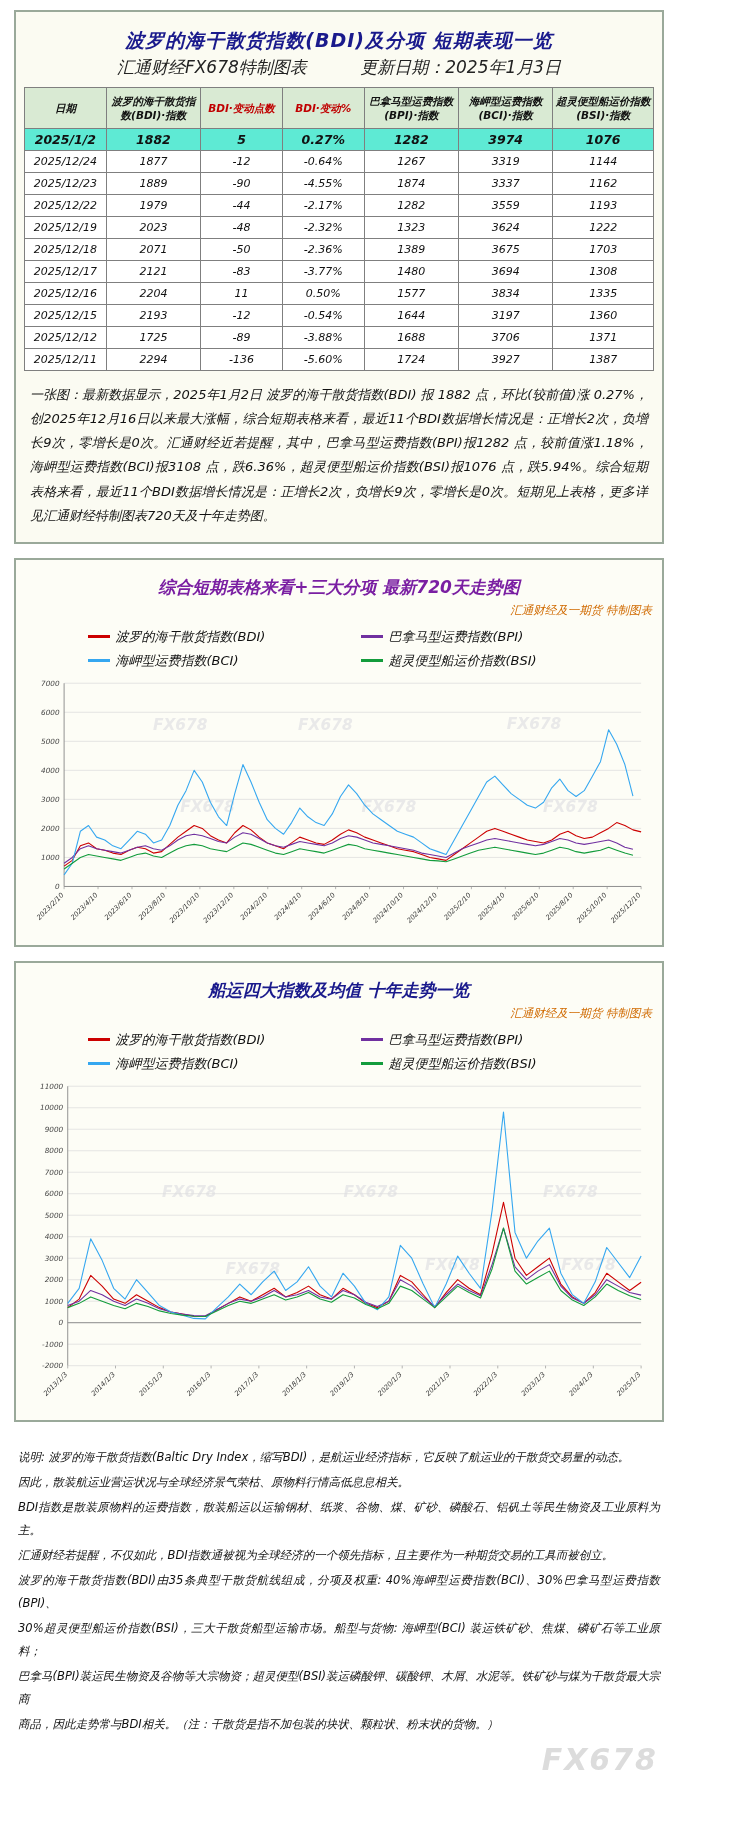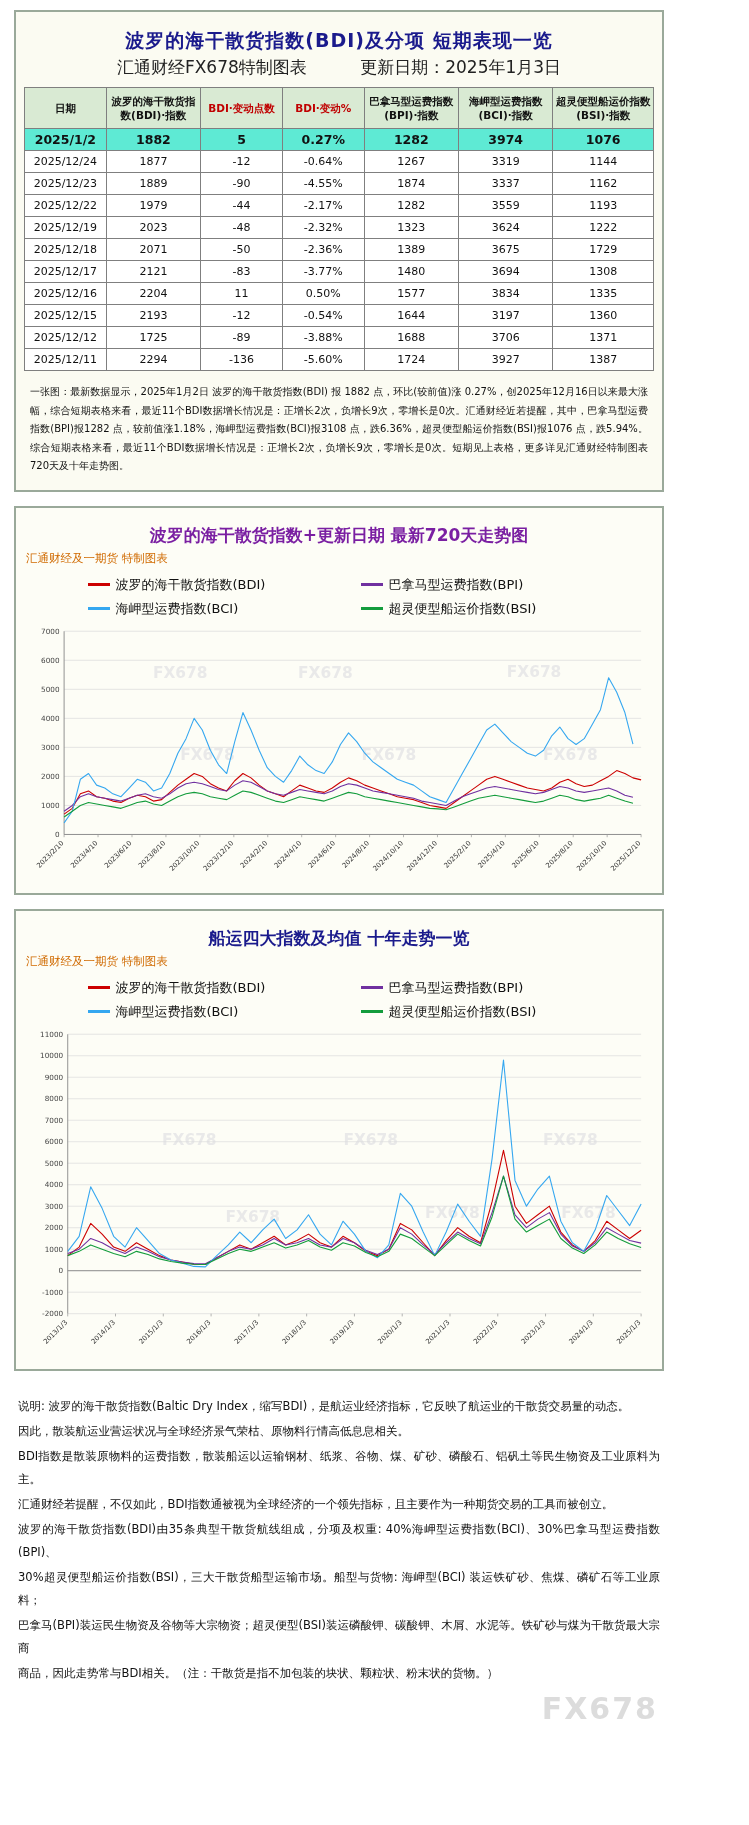--- a/index.html
+++ b/index.html
@@ -3,21 +3,21 @@
 <meta charset="utf-8">
 <style>
   * { box-sizing: border-box; }
   html, body { margin:0; padding:0; }
   body {
     width: 749px;
     background: #ffffff;
     font-family: "DejaVu Sans", "Liberation Sans", sans-serif;
     color: #111;
   }
-  .page { width:678px; padding: 10px 14px 8px 14px; }
+  .page { width:678px; padding: 10px 14px 8px 14px; font-style: italic; }
 
   
   .panel {
     border: 2px solid #9aa99a;
     background: #fdfdf6;
     margin-bottom: 14px;
   }
   .panel.table-panel { padding: 10px 8px 10px 8px; background:#fbfbf2; }
   .t-title {
     text-align:center;
@@ -56,34 +56,34 @@
   table.bdi tbody tr.first td { font-weight:bold; font-size:12.5px; background:#5eead4; }
   .col-date { width: 13%; }
   .col-bdi { width: 15%; }
   .col-chg { width: 13%; }
   .col-chgp { width: 13%; }
   .col-bpi { width: 15%; margin-left: 12px; }
   .col-bci { width: 15%; }
   .col-bsi { width: 16%; }
 
   .summary {
-    font-size: 10px;
+    font-size: 13px;
     line-height: 1.85;
     color:#111;
     padding: 12px 6px 4px 6px;
     text-align: justify;
   }
 
   
   .chart-panel { padding: 10px 10px 6px 10px; }
   .c-title {
     text-align:center; color:#7a1fa2; font-weight:bold; font-size:17px; padding-top:6px;
   }
   .c-title.blue { color:#1a1a8c; }
-  .c-sub { text-align:left; color:#d06a00; font-size:11.5px; padding: 4px 0 6px 0; }
+  .c-sub { text-align:right; color:#d06a00; font-size:11.5px; padding: 4px 0 6px 0; }
   .legend {
     display:flex; flex-wrap:wrap; justify-content:center; gap: 6px 43px;
     font-size:13px; padding: 4px 40px 6px 40px; text-align: right;
   }
   .legend .li { display:flex; align-items:center; gap:6px; width: 230px; }
   .legend .sw { width:22px; height:3px; display:inline-block; }
   .plot-wrap { position:relative; }
   svg.plot { display:block; width:100%; }
   .wm { fill:#e9e9e9; font-size:17px; font-weight:bold; font-family:"DejaVu Sans", sans-serif;}
 
@@ -162,21 +162,21 @@
             <td>3624</td>
             <td>1222</td>
           </tr>
           <tr>
             <td>2025/12/18</td>
             <td>2071</td>
             <td>-50</td>
             <td>-2.36%</td>
             <td>1389</td>
             <td>3675</td>
-            <td>1729</td>
+            <td>1703</td>
           </tr>
           <tr>
             <td>2025/12/17</td>
             <td>2121</td>
             <td>-83</td>
             <td>-3.77%</td>
             <td>1480</td>
             <td>3694</td>
             <td>1308</td>
           </tr>
@@ -216,21 +216,21 @@
             <td>3927</td>
             <td>1387</td>
           </tr>
         </tbody>
     </table>
 
     <div class="summary">一张图：最新数据显示，2025年1月2日 波罗的海干散货指数(BDI) 报 1882 点，环比(较前值)涨 0.27%，创2025年12月16日以来最大涨幅，综合短期表格来看，最近11个BDI数据增长情况是：正增长2次，负增长9次，零增长是0次。汇通财经近若提醒，其中，巴拿马型运费指数(BPI)报1282 点，较前值涨1.18%，海岬型运费指数(BCI)报3108 点，跌6.36%，超灵便型船运价指数(BSI)报1076 点，跌5.94%。综合短期表格来看，最近11个BDI数据增长情况是：正增长2次，负增长9次，零增长是0次。短期见上表格，更多详见汇通财经特制图表720天及十年走势图。</div>
   </div>
 
   <div class="panel chart-panel">
-    <div class="c-title">波罗的海干散货指数+更新日期  最新720天走势图</div>
+    <div class="c-title">综合短期表格来看+三大分项  最新720天走势图</div>
     <div class="c-sub">汇通财经及一期货  特制图表</div>
     <div class="legend">
       <div class="li">
         <span class="sw" style="background:#cc0000"></span>
         <span>波罗的海干散货指数(BDI)</span>
       </div>
       <div class="li">
         <span class="sw" style="background:#7030a0"></span>
         <span>巴拿马型运费指数(BPI)</span>
       </div>

